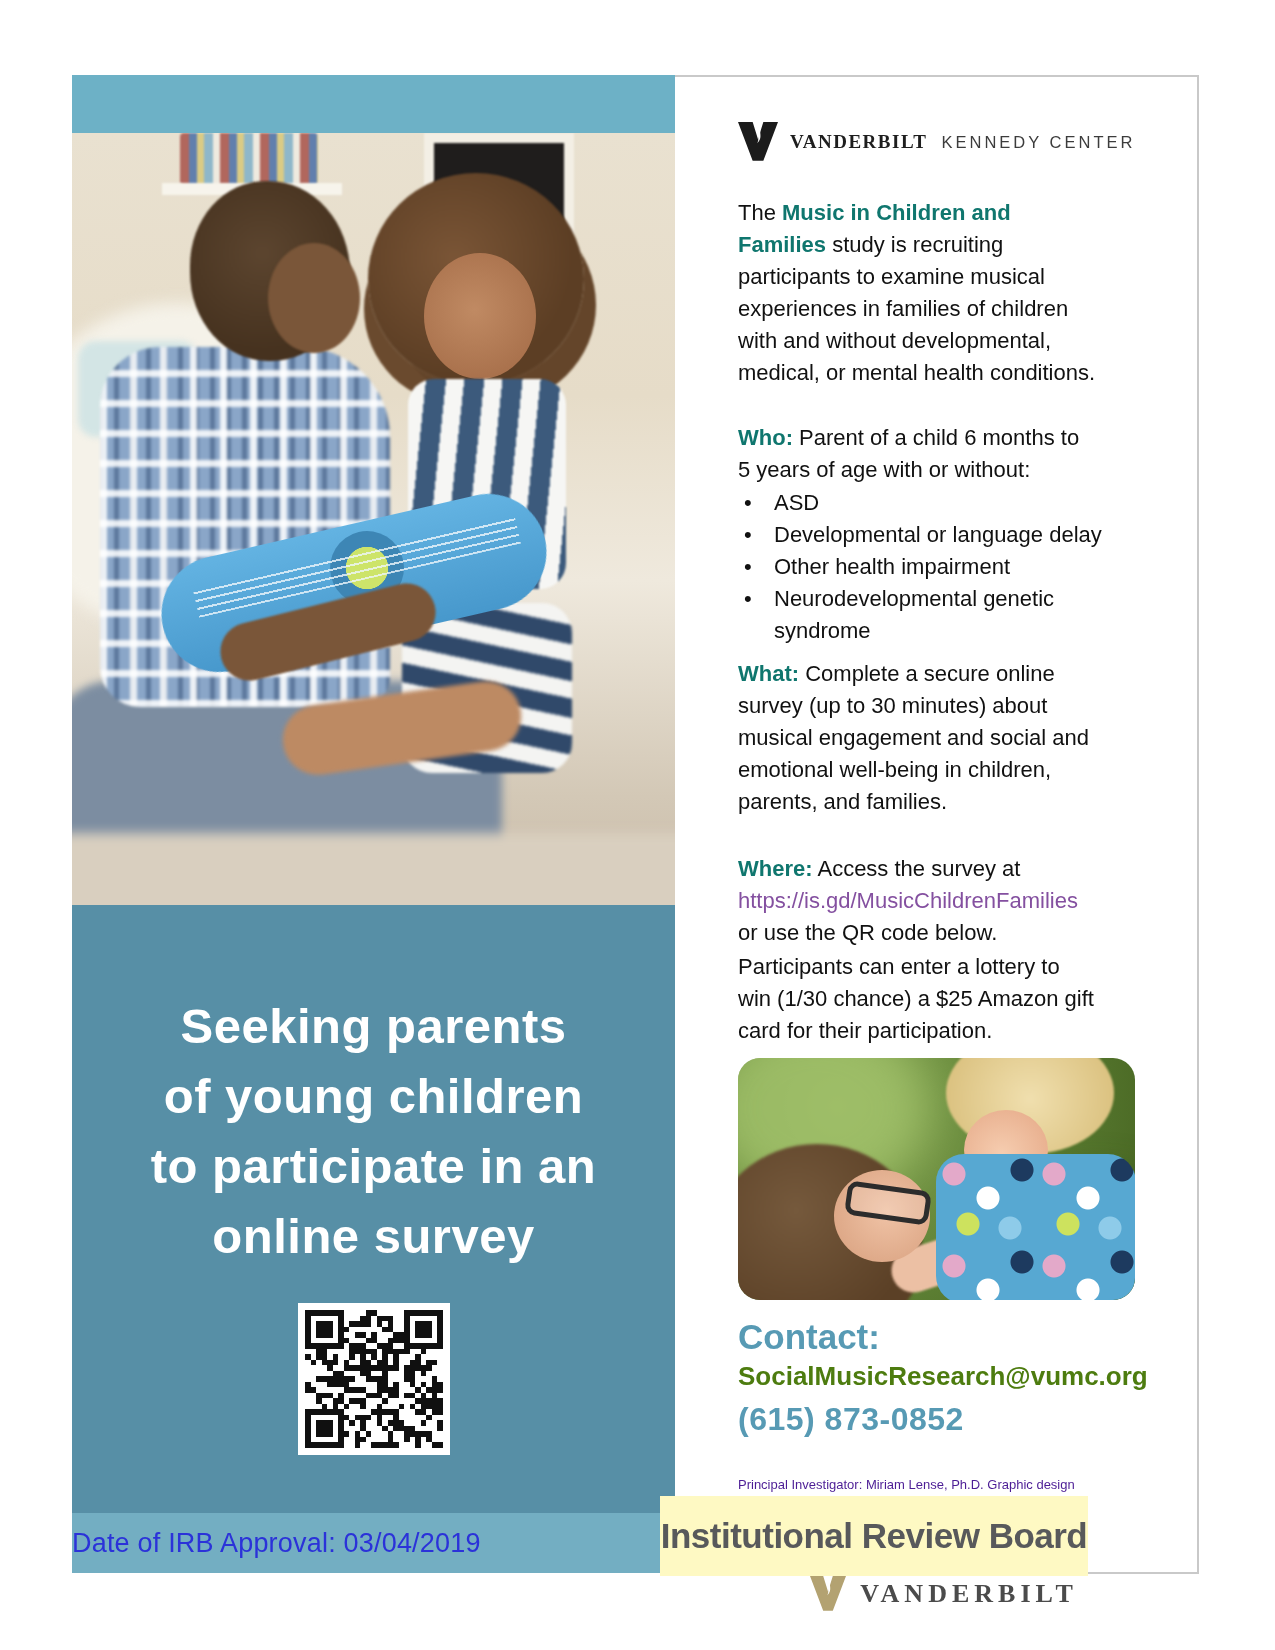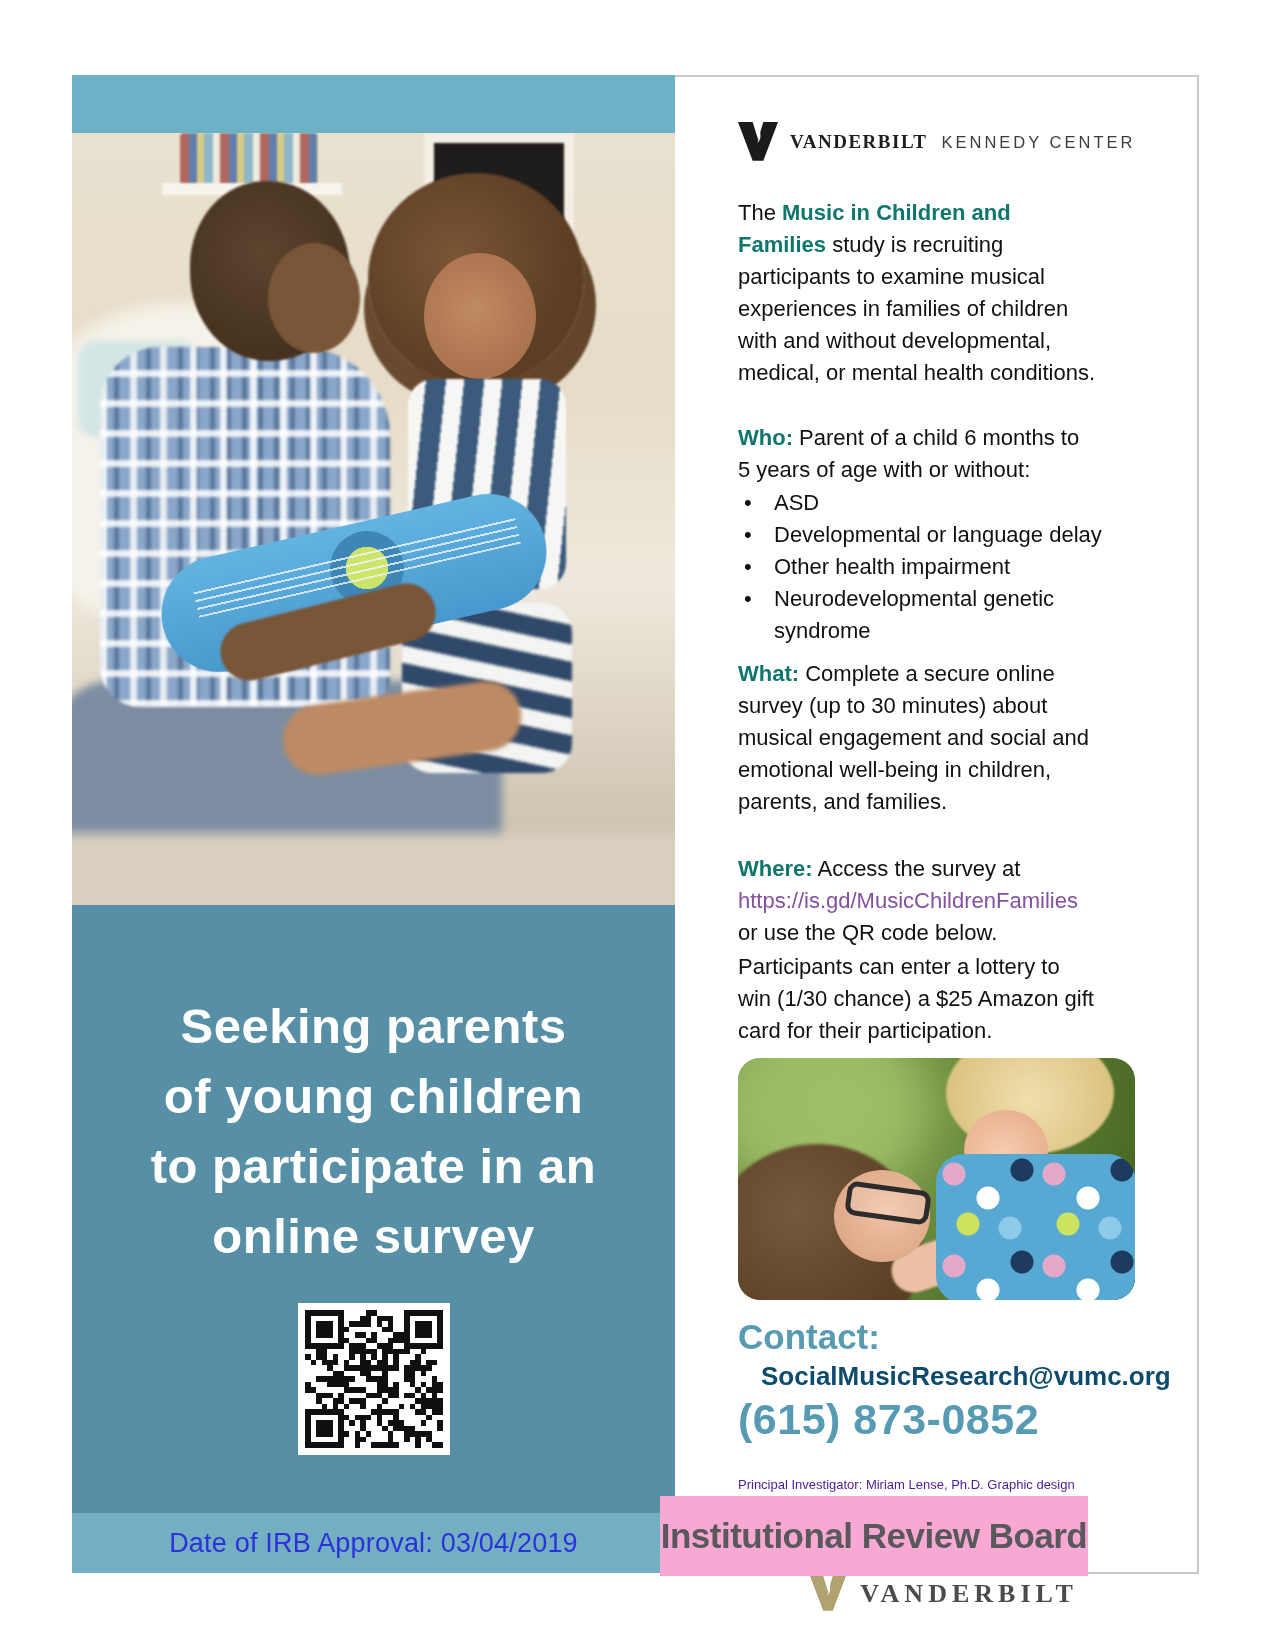--- a/index.html
+++ b/index.html
@@ -58,21 +58,21 @@
     font-size:49px;line-height:70px;font-weight:700;white-space:pre-line;letter-spacing:.5px;}
 
   
   .qr-box{position:absolute;left:226px;top:1228px;width:152px;height:152px;background:#ffffff;padding:0;}
   #qr{position:absolute;inset:7px;display:grid;grid-template-columns:repeat(25,1fr);grid-template-rows:repeat(25,1fr);}
   #qr i{display:block;}
   #qr i.b{background:#101010;}
 
   
   .date-strip{position:absolute;left:0;top:1438px;width:100%;height:60px;background:#73aec2;
-    display:flex;align-items:center;justify-content:center;}
+    display:flex;align-items:center;}
   .date-strip span{color:#2b32d9;font-size:27px;letter-spacing:.2px;}
 
   
   .right-col{position:absolute;left:738px;top:75px;width:412px;height:1499px;}
   .rc{position:absolute;left:0;margin:0;}
 
   .vkc-logo{top:45px;display:flex;align-items:center;gap:12px;}
   .vkc-logo svg{width:40px;height:44px;flex:0 0 auto;}
   .vkc-v{font-family:"Liberation Serif",serif;font-weight:700;font-size:19px;letter-spacing:1.5px;color:#1e1e1e;}
   .vkc-k{font-size:16.5px;letter-spacing:3px;color:#3c3c3c;margin-left:2px;}
@@ -109,27 +109,27 @@
       radial-gradient(circle at 18px 20px,#e3a9c9 0 11px,transparent 12px),
       radial-gradient(circle at 52px 44px,#ffffff 0 11px,transparent 12px),
       radial-gradient(circle at 86px 16px,#1d3a5f 0 11px,transparent 12px),
       radial-gradient(circle at 32px 70px,#cde25e 0 11px,transparent 12px),
       radial-gradient(circle at 74px 74px,#8ecbe9 0 11px,transparent 12px);
     background-size:100px 92px;}
 
   
   .contact{top:1240px;color:#579ab4;}
   .c-label{font-size:35px;font-weight:700;line-height:44px;}
-  .c-email{display:block;font-size:26px;font-weight:700;line-height:34px;color:#0c4a6e;text-decoration:none;margin-left:23px;}
-  .c-phone{font-size:43px;font-weight:700;line-height:52px;letter-spacing:.5px;}
+  .c-email{display:block;font-size:26px;font-weight:700;line-height:34px;color:#4d7c0f;text-decoration:none;}
+  .c-phone{font-size:32px;font-weight:700;line-height:52px;letter-spacing:.5px;}
 
   .fine{top:1399px;width:404px;font-size:13px;line-height:21px;color:#4c1d95;white-space:pre-line;}
 
   
-  .irb-box{position:absolute;left:660px;top:1496px;width:428px;height:80px;background:#f9a8d4;
+  .irb-box{position:absolute;left:660px;top:1496px;width:428px;height:80px;background:#fef9c3;
     display:flex;align-items:center;justify-content:center;}
   .irb-box span{font-size:35px;font-weight:700;color:#58595b;letter-spacing:-.5px;}
 
   
   .vu-footer{position:absolute;left:738px;top:1570px;width:412px;height:48px;display:flex;align-items:center;justify-content:center;gap:14px;}
   .vu-footer svg{width:36px;height:42px;}
   .vu-footer span{font-family:"Liberation Serif",serif;font-size:26px;font-weight:700;letter-spacing:5px;color:#4b4b4b;}
 </style>
 </head>
 <body>

